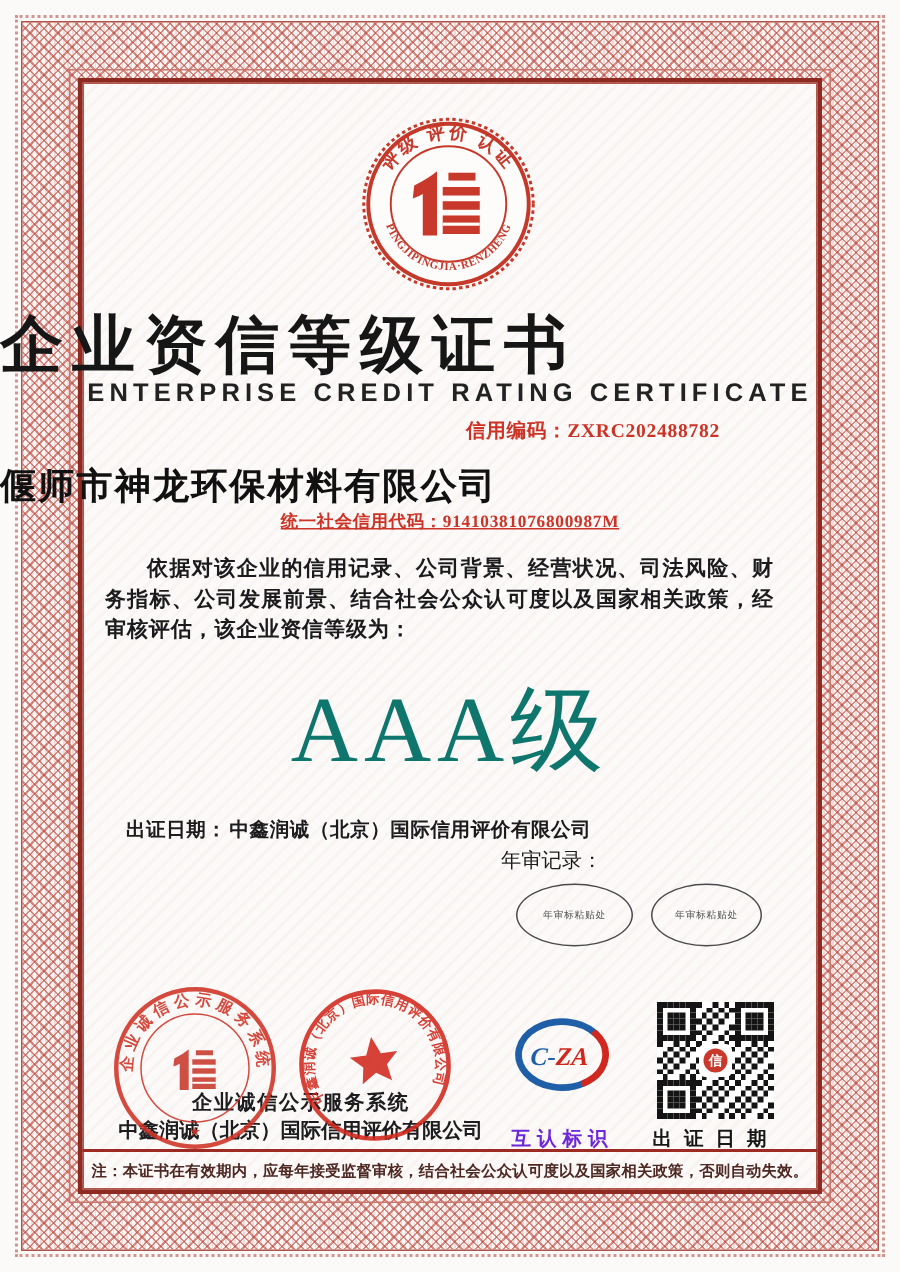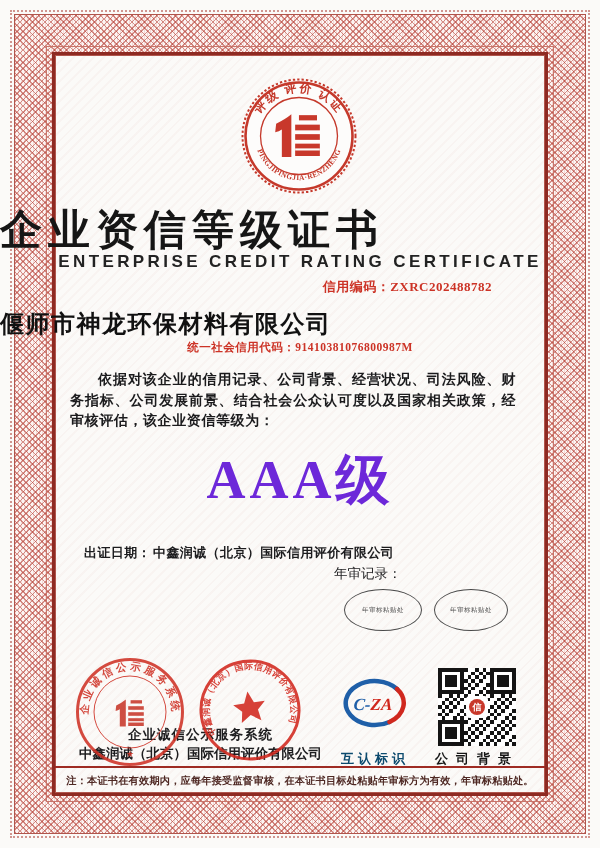--- a/index.html
+++ b/index.html
@@ -40,59 +40,59 @@
     left:0;right:0;top:202px;text-align:left;
     font-size:42px;font-weight:900;letter-spacing:6px;color:#161616;
     font-family:"Liberation Serif","DejaVu Serif",serif;
   }
   .cert-subtitle{
     left:0;right:0;top:252px;text-align:center;
     font-size:17px;font-weight:bold;letter-spacing:3.4px;color:#222;
     font-family:"Liberation Sans","DejaVu Sans",sans-serif;
   }
   .credit-code{
-    right:108px;top:278px;
+    right:120px;top:278px;
     font-size:13px;font-weight:bold;color:#cc3326;letter-spacing:.5px;
   }
   .company-name{
     left:0;right:0;top:308px;text-align:left;
     font-size:24px;font-weight:900;letter-spacing:1.5px;color:#111;
   }
   .uscc{
     left:0;right:0;top:340px;text-align:center;
-    font-size:11.5px;font-weight:bold;color:#cc3326;letter-spacing:.5px;
+    font-size:11.5px;font-weight:bold;color:#cc3326;letter-spacing:.5px;text-decoration:underline;
   }
   .body-par{
     left:70px;right:84px;top:370px;
     font-size:14px;font-weight:bold;line-height:20.5px;
     text-align:justify;text-indent:2em;color:#1b1b1d;letter-spacing:.6px;
   }
   .rating{
     left:0;right:0;top:444px;text-align:center;
-    font-size:54px;font-weight:700;letter-spacing:4px;color:#6d28d9;
+    font-size:62px;font-weight:400;letter-spacing:4px;color:#0f766e;
   }
   
   .details{left:84px;top:544px;}
   .detail-row{height:21.5px;font-size:13px;font-weight:bold;letter-spacing:.4px;white-space:nowrap;}
   .detail-row .val{margin-left:2px;}
   .annual-label{left:334px;top:565px;font-size:13.5px;font-weight:normal;}
   .sticker{
     border:1.3px solid #4a4a4a;border-radius:50%;
     display:flex;align-items:center;justify-content:center;
     color:#555;font-size:6.5px;letter-spacing:.5px;background:transparent;
   }
   .sticker1{left:344px;top:589px;width:76px;height:40px;}
   .sticker2{left:434px;top:589px;width:72px;height:40px;}
   
   .issuer-line1{left:58px;width:285px;top:726px;text-align:center;font-size:13.5px;font-weight:bold;color:#1d1d1f;letter-spacing:1px;z-index:2;}
   .issuer-line2{left:48px;width:305px;top:745px;text-align:center;font-size:13.5px;font-weight:bold;color:#1d1d1f;z-index:2;}
   .seal-left{left:74px;top:656px;width:112px;height:112px;opacity:.88;z-index:3;pointer-events:none;}
   .seal-right{left:198px;top:658px;width:104px;height:104px;opacity:.88;z-index:3;pointer-events:none;transform:rotate(-8deg);}
   .cza{left:342px;top:676px;width:66px;height:56px;}
-  .mutual-label{left:324px;top:750px;width:102px;text-align:center;font-size:13px;font-weight:bold;letter-spacing:4px;color:#0c4a6e;}
+  .mutual-label{left:324px;top:750px;width:102px;text-align:center;font-size:13px;font-weight:bold;letter-spacing:4px;color:#6d28d9;}
   .qr{left:438px;top:668px;width:78px;height:78px;display:grid;grid-template-columns:repeat(21,1fr);grid-template-rows:repeat(21,1fr);background:#fff;}
   .qr .qx{background:#141414;}
   .qr-center{
     left:466px;top:696px;width:22px;height:22px;background:#fff;border-radius:4px;
     display:flex;align-items:center;justify-content:center;z-index:2;
   }
   .qr-center .dot{
     width:16px;height:16px;border-radius:50%;background:#c8382b;color:#fff;
     font-size:9px;line-height:16px;text-align:center;font-weight:bold;
   }
@@ -637,15 +637,15 @@
     <div class="qx"></div>
     <div></div>
     <div></div>
     <div class="qx"></div>
     <div></div>
     <div class="qx"></div>
   </div>
 <div class="abs qr-center">
     <div class="dot">信</div>
   </div>
-<div class="abs public-label">公司背景</div>
-
-<div class="abs footer-strip">注：本证书在有效期内，应每年接受监督审核，在本证书目标处粘贴年审标方为有效，年审标粘贴处。</div>
+<div class="abs public-label">出证日期</div>
+
+<div class="abs footer-strip">注：本证书在有效期内，应每年接受监督审核，结合社会公众认可度以及国家相关政策，否则自动失效。</div>
 
 </body></html>

